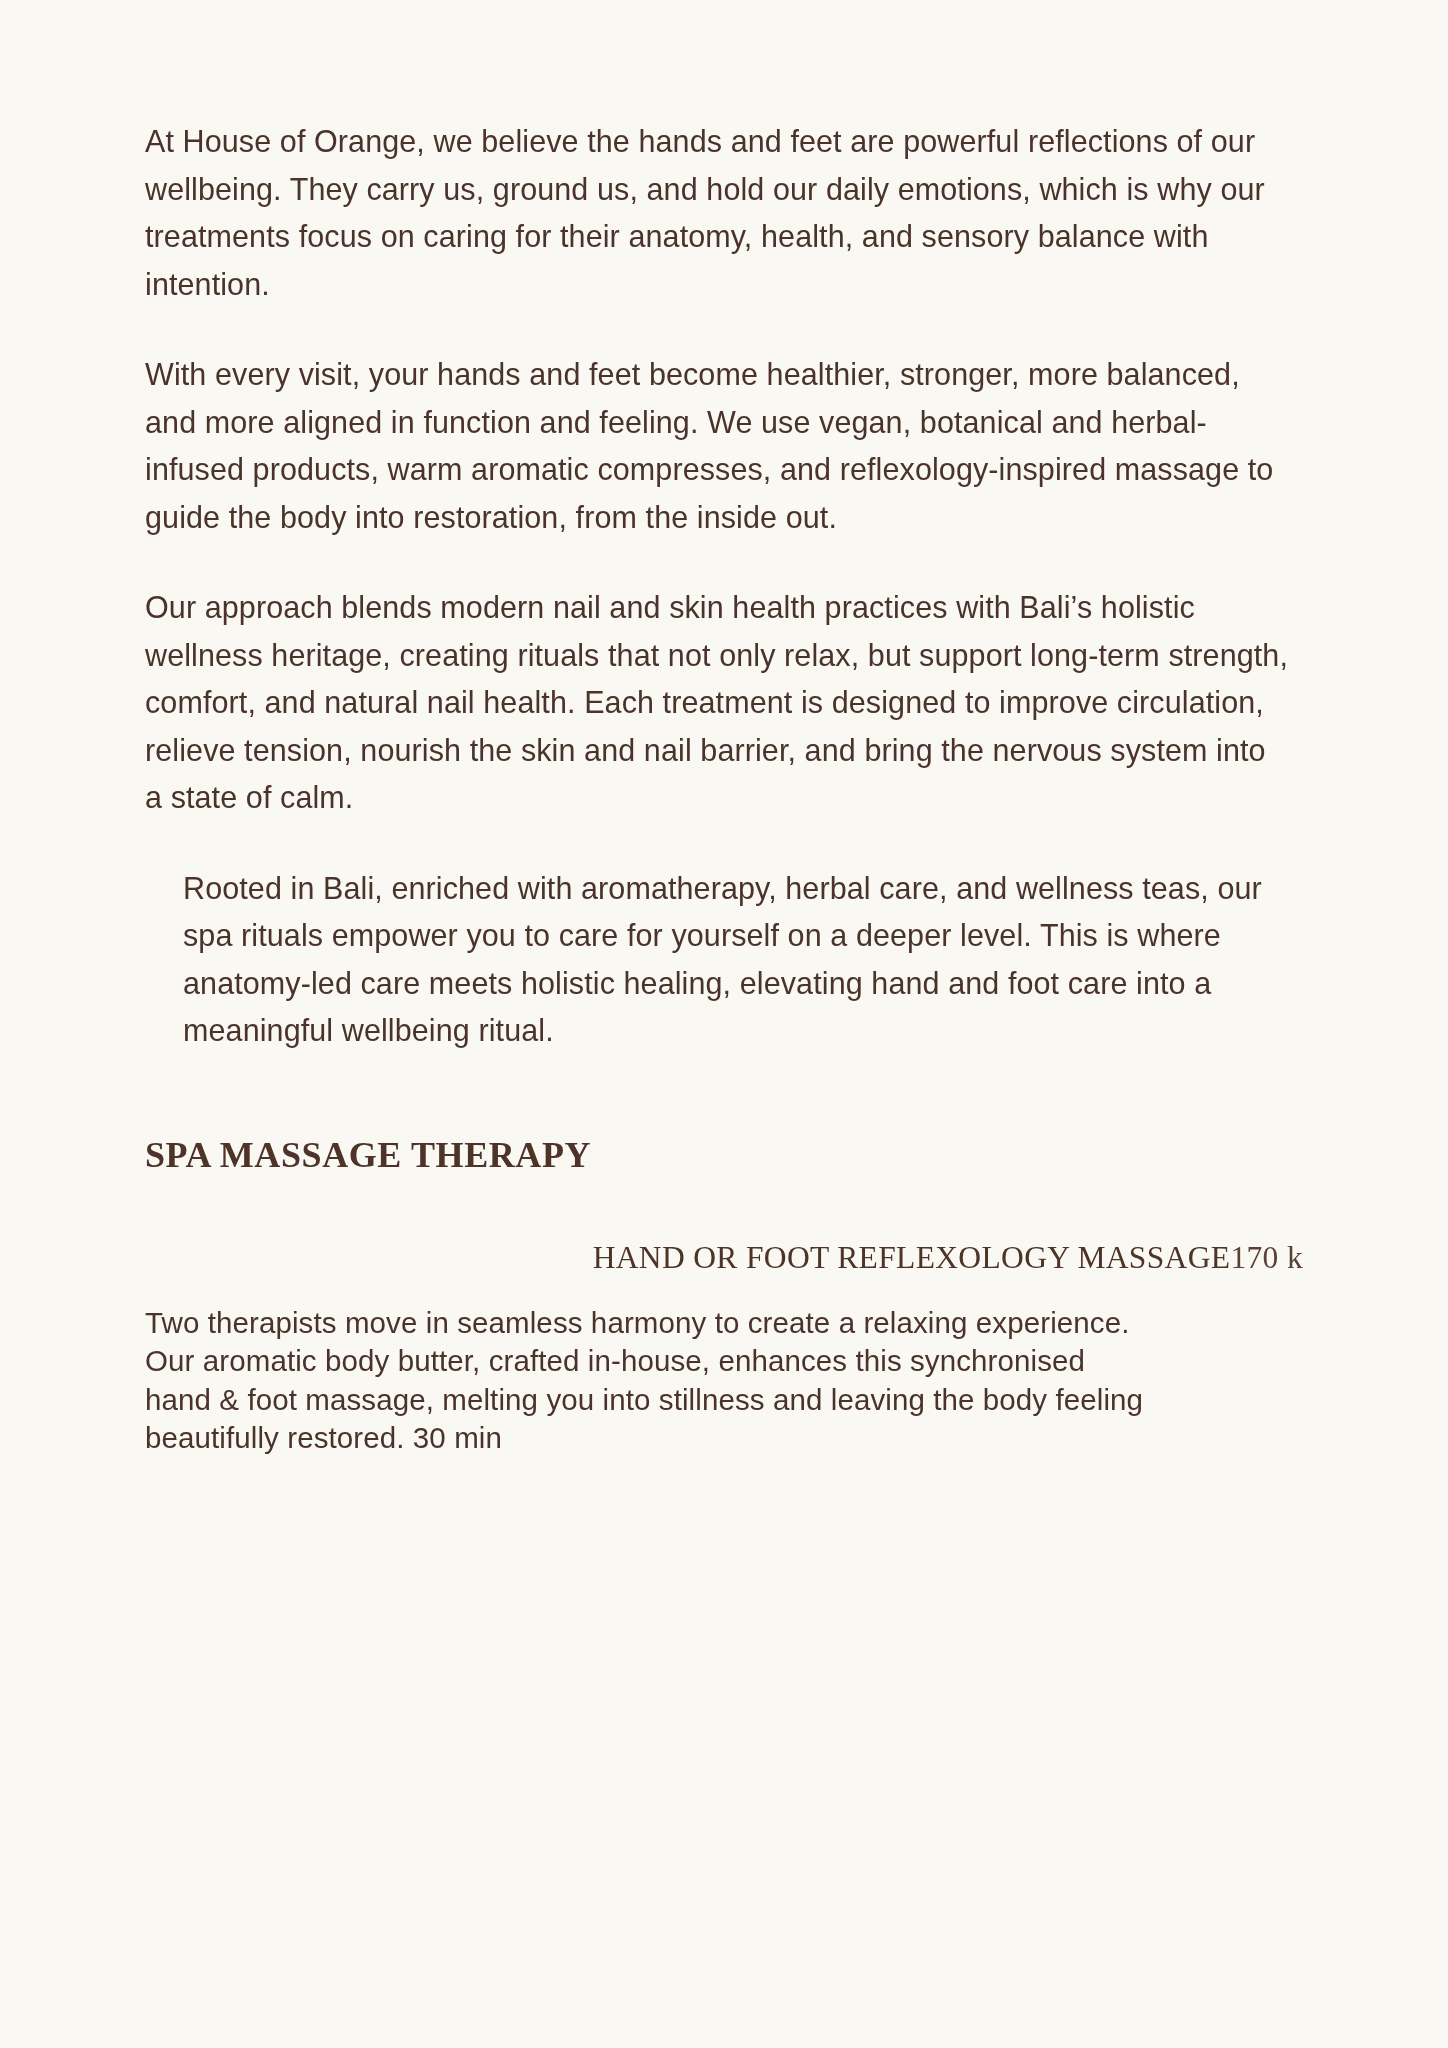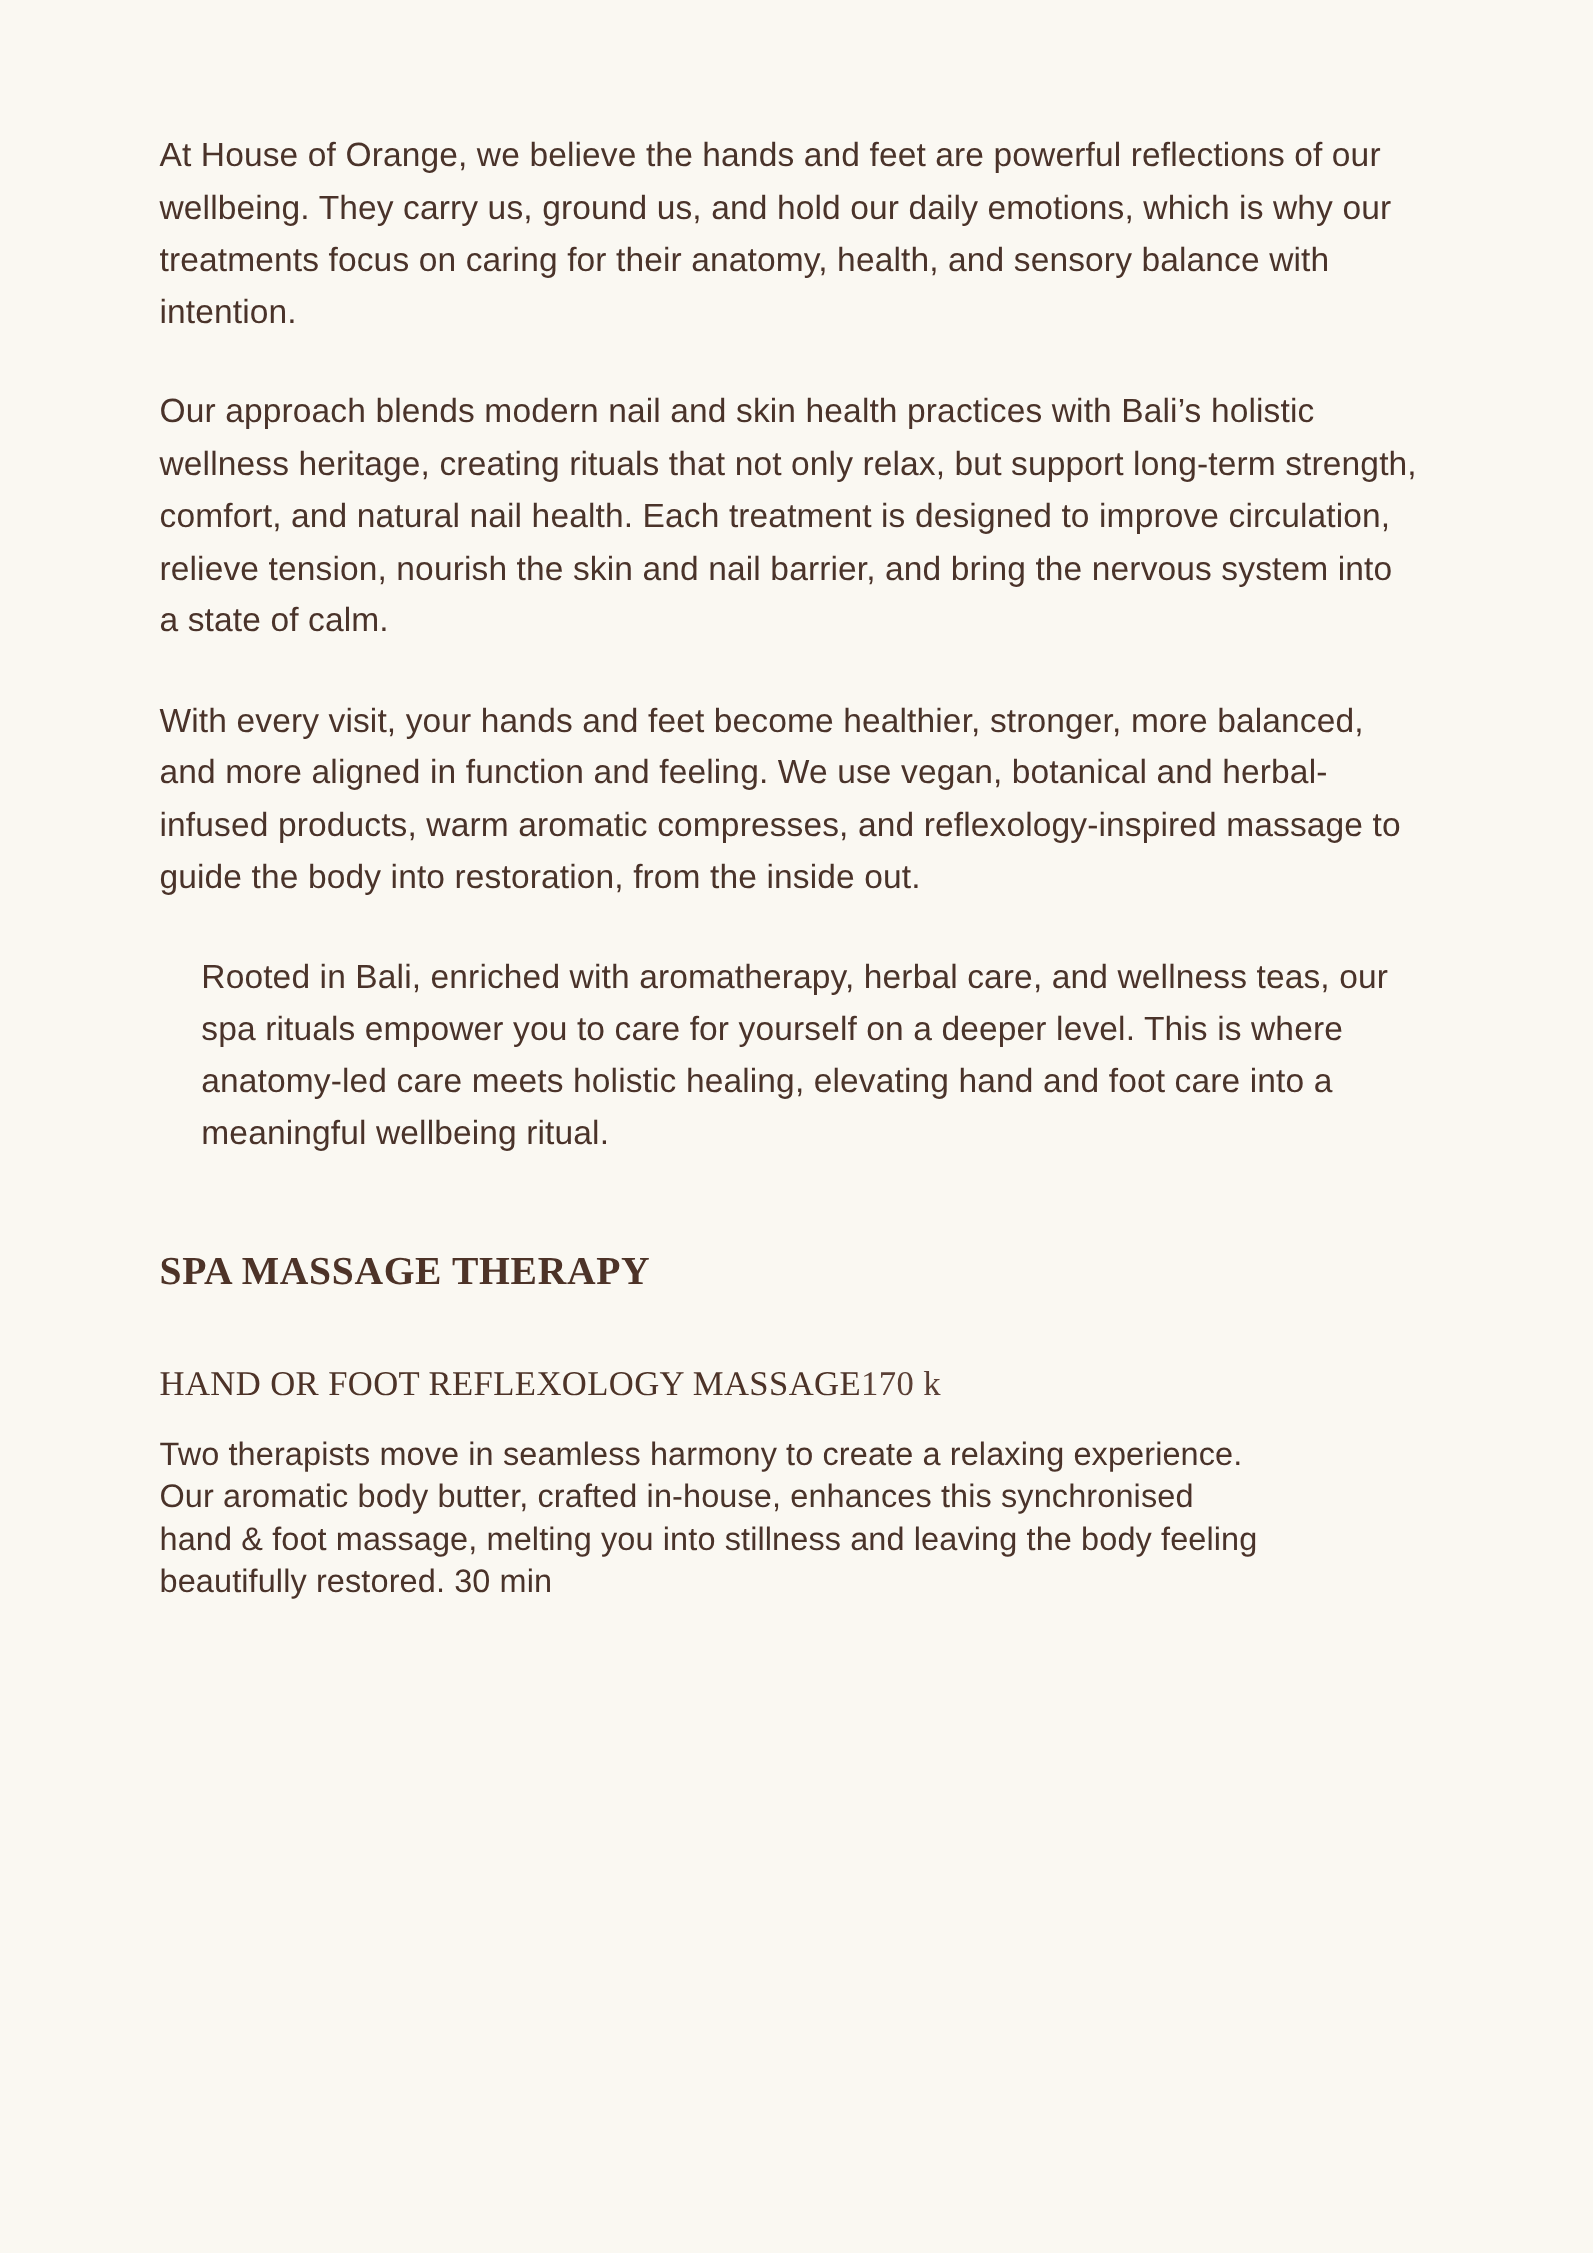--- a/index.html
+++ b/index.html
@@ -65,21 +65,21 @@
     margin-top: 62px;
   }
   .service {
     margin-bottom: 26px;
   }
   .service:last-child { margin-bottom: 0; }
 
   .service-head {
     display: flex;
     align-items: baseline;
-    justify-content: flex-start;
+    justify-content: flex-end;
     width: 1158px;
   }
   .service-title {
     font-family: "Liberation Serif", serif;
     font-weight: 400;
     font-size: 31.5px;
     line-height: 40px;
     letter-spacing: 0.35px;
     color: #4d3328;
     white-space: nowrap;
@@ -107,22 +107,22 @@
   }
 </style>
 </head>
 <body>
 
 <div class="page">
   <div class="content">
 
     <div class="intro-block">
       <p class="intro-para">At House of Orange, we believe the hands and feet are powerful reflections of our wellbeing. They carry us, ground us, and hold our daily emotions, which is why our treatments focus on caring for their anatomy, health, and sensory balance with intention.</p>
+      <p class="intro-para">With every visit, your hands and feet become healthier, stronger, more balanced, and more aligned in function and feeling. We use vegan, botanical and herbal-infused products, warm aromatic compresses, and reflexology-inspired massage to guide the body into restoration, from the inside out.</p>
       <p class="intro-para">Our approach blends modern nail and skin health practices with Bali’s holistic wellness heritage, creating rituals that not only relax, but support long-term strength, comfort, and natural nail health. Each treatment is designed to improve circulation, relieve tension, nourish the skin and nail barrier, and bring the nervous system into a state of calm.</p>
-      <p class="intro-para">With every visit, your hands and feet become healthier, stronger, more balanced, and more aligned in function and feeling. We use vegan, botanical and herbal-infused products, warm aromatic compresses, and reflexology-inspired massage to guide the body into restoration, from the inside out.</p>
       <p class="intro-para">Rooted in Bali, enriched with aromatherapy, herbal care, and wellness teas, our spa rituals empower you to care for yourself on a deeper level. This is where anatomy-led care meets holistic healing, elevating hand and foot care into a meaningful wellbeing ritual.</p>
     </div>
 
     <h2 class="section-heading">SPA MASSAGE THERAPY</h2>
 
     <div class="services">
 
       <div class="service">
         <div class="service-head">
           <div class="service-title">HAND OR FOOT REFLEXOLOGY MASSAGE</div>

